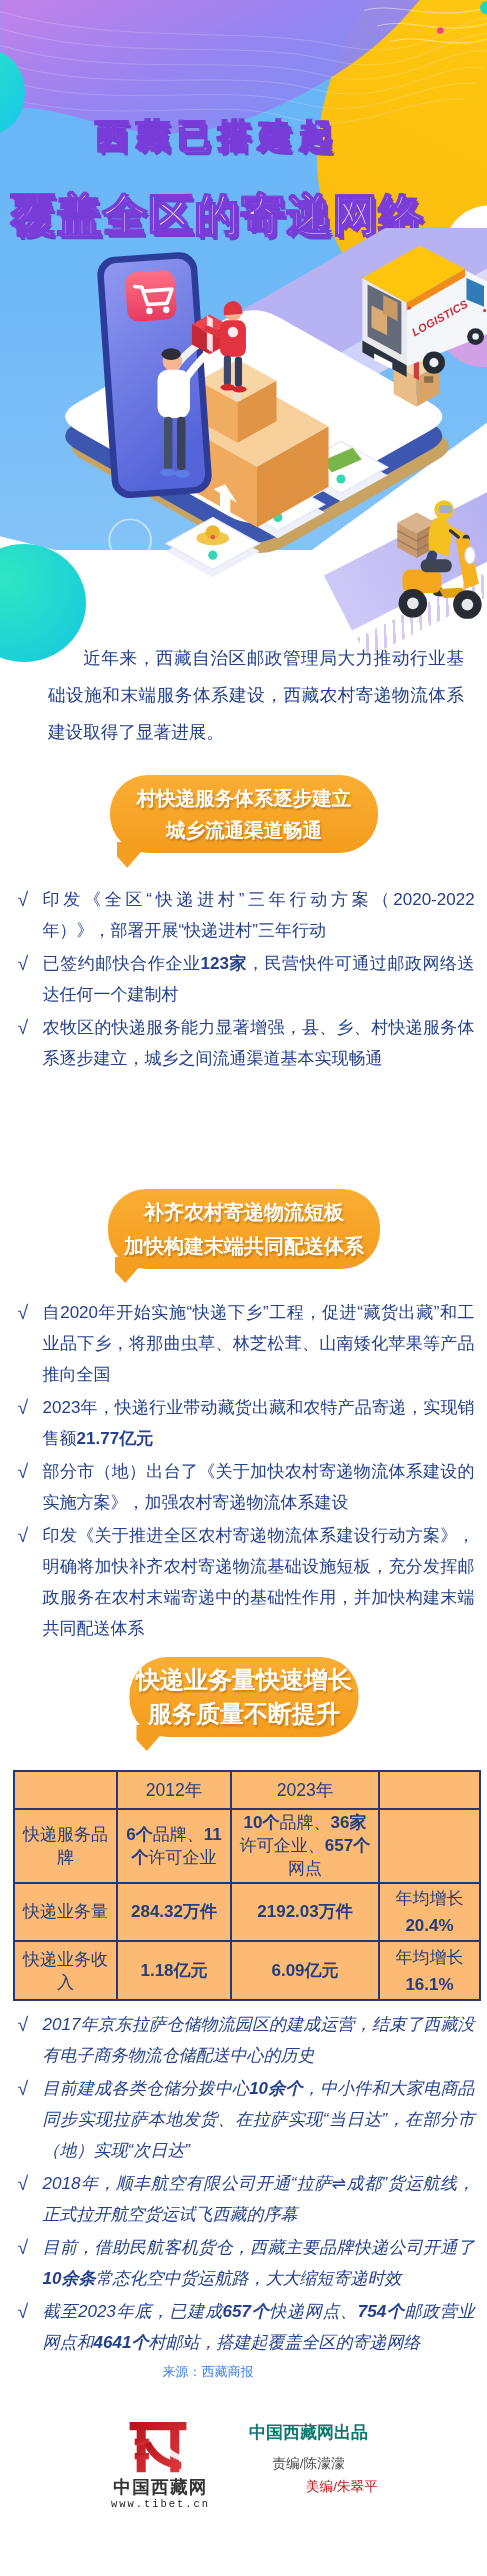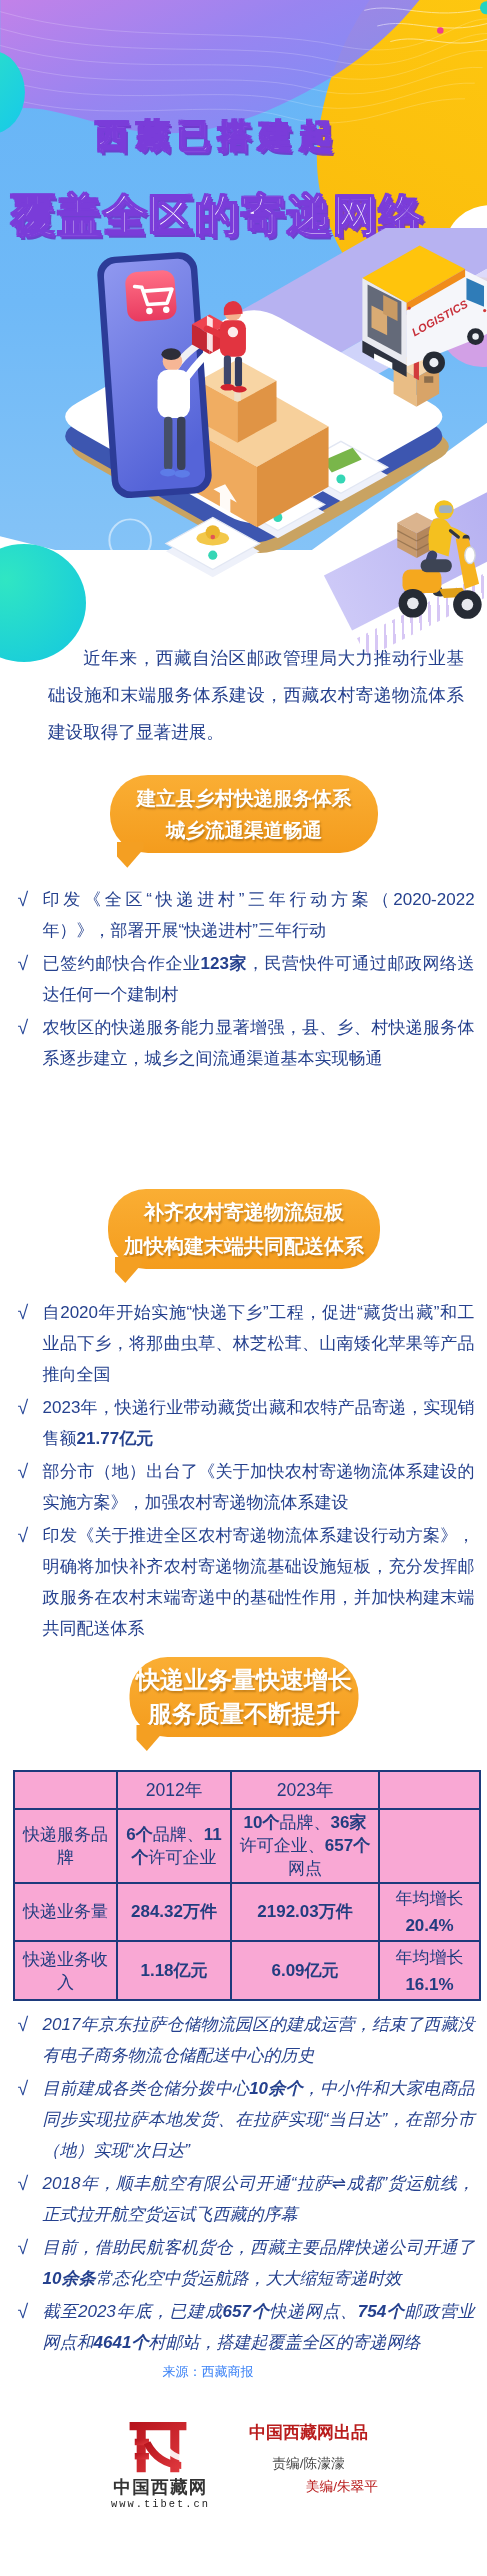--- a/index.html
+++ b/index.html
@@ -59,40 +59,40 @@
   .list2{top:1297px;}
   .list3{top:2009px;font-style:italic;}
   .bullet{position:relative;padding-left:25px;margin-bottom:2px;
           font-size:17px;line-height:31px;color:#25418e;text-align:justify;}
   .check{position:absolute;left:0;top:0;font-size:19.5px;color:#2a4a9a;font-weight:400;}
   .check::before{content:"√";}
   .b{font-weight:700;}
 
   
   .stats{position:absolute;left:13px;top:1770px;width:467px;border-collapse:collapse;table-layout:fixed;
-         font-size:17px;color:#223d80;background:#f9a8d4;}
+         font-size:17px;color:#223d80;background:#fdba74;}
   .stats td{border:2px solid #1d3a7c;text-align:center;vertical-align:middle;padding:1.3px 3.9px;}
   .stats .thead td{height:38px;font-size:17.6px;}
   .stats .r1 td{height:64px;}
   .stats .r2 td{height:57px;}
   .stats .r3 td{height:59px;}
   .stats td.growth span{display:block;line-height:27px;}
   .c1{width:103px;}.c2{width:114px;}.c3{width:148px;}.c4{width:101px;}
 
   .source{position:absolute;left:0;top:2363px;width:416px;text-align:center;
           font-size:13px;color:#3b82f6;}
 
   
   .logo{position:absolute;left:127px;top:2419px;}
   .site-name{position:absolute;left:92px;top:2475px;width:137px;text-align:center;
              font-size:17.6px;font-weight:700;color:#333;letter-spacing:1.3px;}
   .site-url{position:absolute;left:92px;top:2498px;width:137px;text-align:center;
             font-size:10.4px;letter-spacing:2px;color:#1d1d1d;font-family:"Liberation Mono","DejaVu Sans Mono",monospace;}
   .produced{position:absolute;left:239px;top:2421px;width:139px;text-align:center;
-            font-size:17px;font-weight:700;color:#b91c1c;}
+            font-size:17px;font-weight:700;color:#0f766e;}
   .editor{position:absolute;left:239px;top:2455px;width:139px;text-align:center;font-size:13.7px;color:#484848;}
   .designer{position:absolute;left:239px;top:2478px;width:139px;text-align:right;font-size:13.7px;color:#b91c1c;}
 </style>
 </head>
 <body>
 
 <div id="page">
 
   <div class="hero">
     <div class="yellow-blob"></div>
@@ -304,21 +304,21 @@
       <circle cx="38" cy="170" r="22" fill="#262b34"></circle>
         <circle cx="38" cy="170" r="9" fill="#e8e9ee"></circle>
       <circle cx="122" cy="172" r="22" fill="#262b34"></circle>
         <circle cx="122" cy="172" r="9" fill="#e8e9ee"></circle>
     </g>
   </svg>
 
   <p class="intro">近年来，西藏自治区邮政管理局大力推动行业基础设施和末端服务体系建设，西藏农村寄递物流体系建设取得了显著进展。</p>
 
   <div class="badge badge1">
-    <span>建立县乡村快递服务体系</span>
+    <span>村快递服务体系逐步建立</span>
     <span>城乡流通渠道畅通</span>
   </div>
 
   <div class="bullets list1">
     <div class="bullet"><span class="check"></span><span class="bt"><span>印发《全区“快递进村”三年行动方案（2020-2022年）》，部署开展“快递进村”三年行动</span></span></div>
     <div class="bullet"><span class="check"></span><span class="bt"><span>已签约邮快合作企业</span><span class="b">123家</span><span>，民营快件可通过邮政网络送达任何一个建制村</span></span></div>
     <div class="bullet"><span class="check"></span><span class="bt"><span>农牧区的快递服务能力显著增强，县、乡、村快递服务体系逐步建立，城乡之间流通渠道基本实现畅通</span></span></div>
   </div>
 
   <div class="badge badge2">

